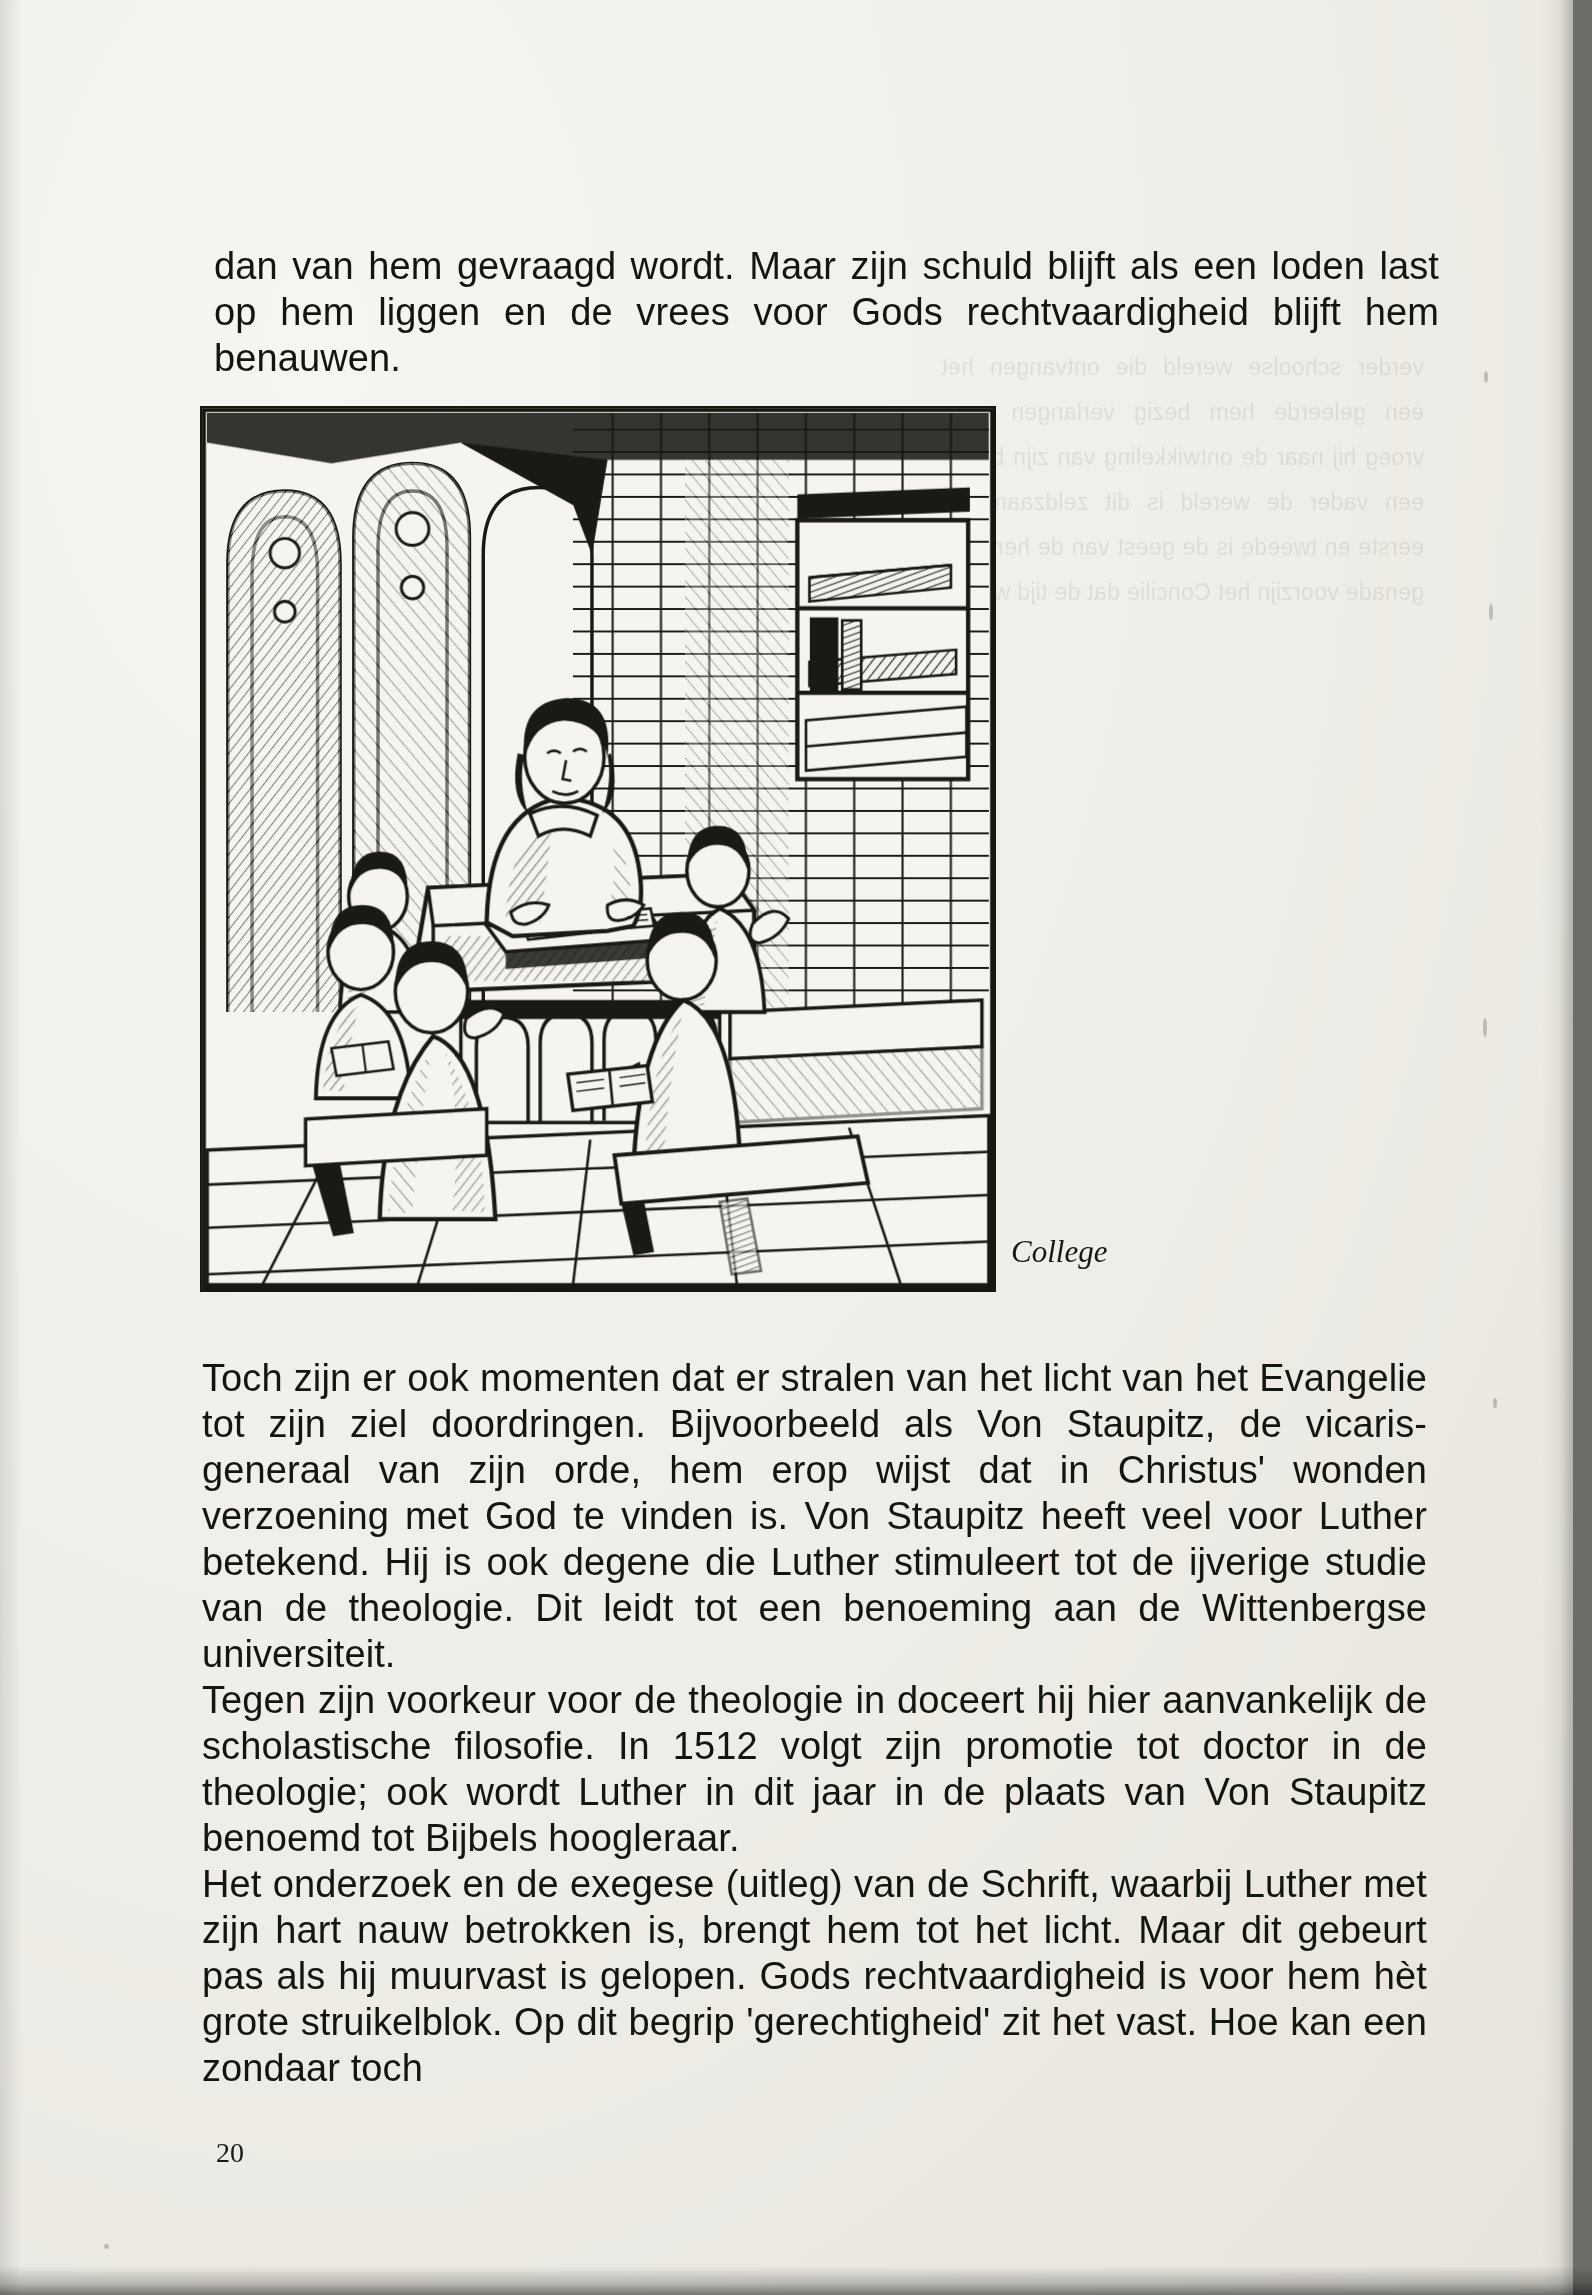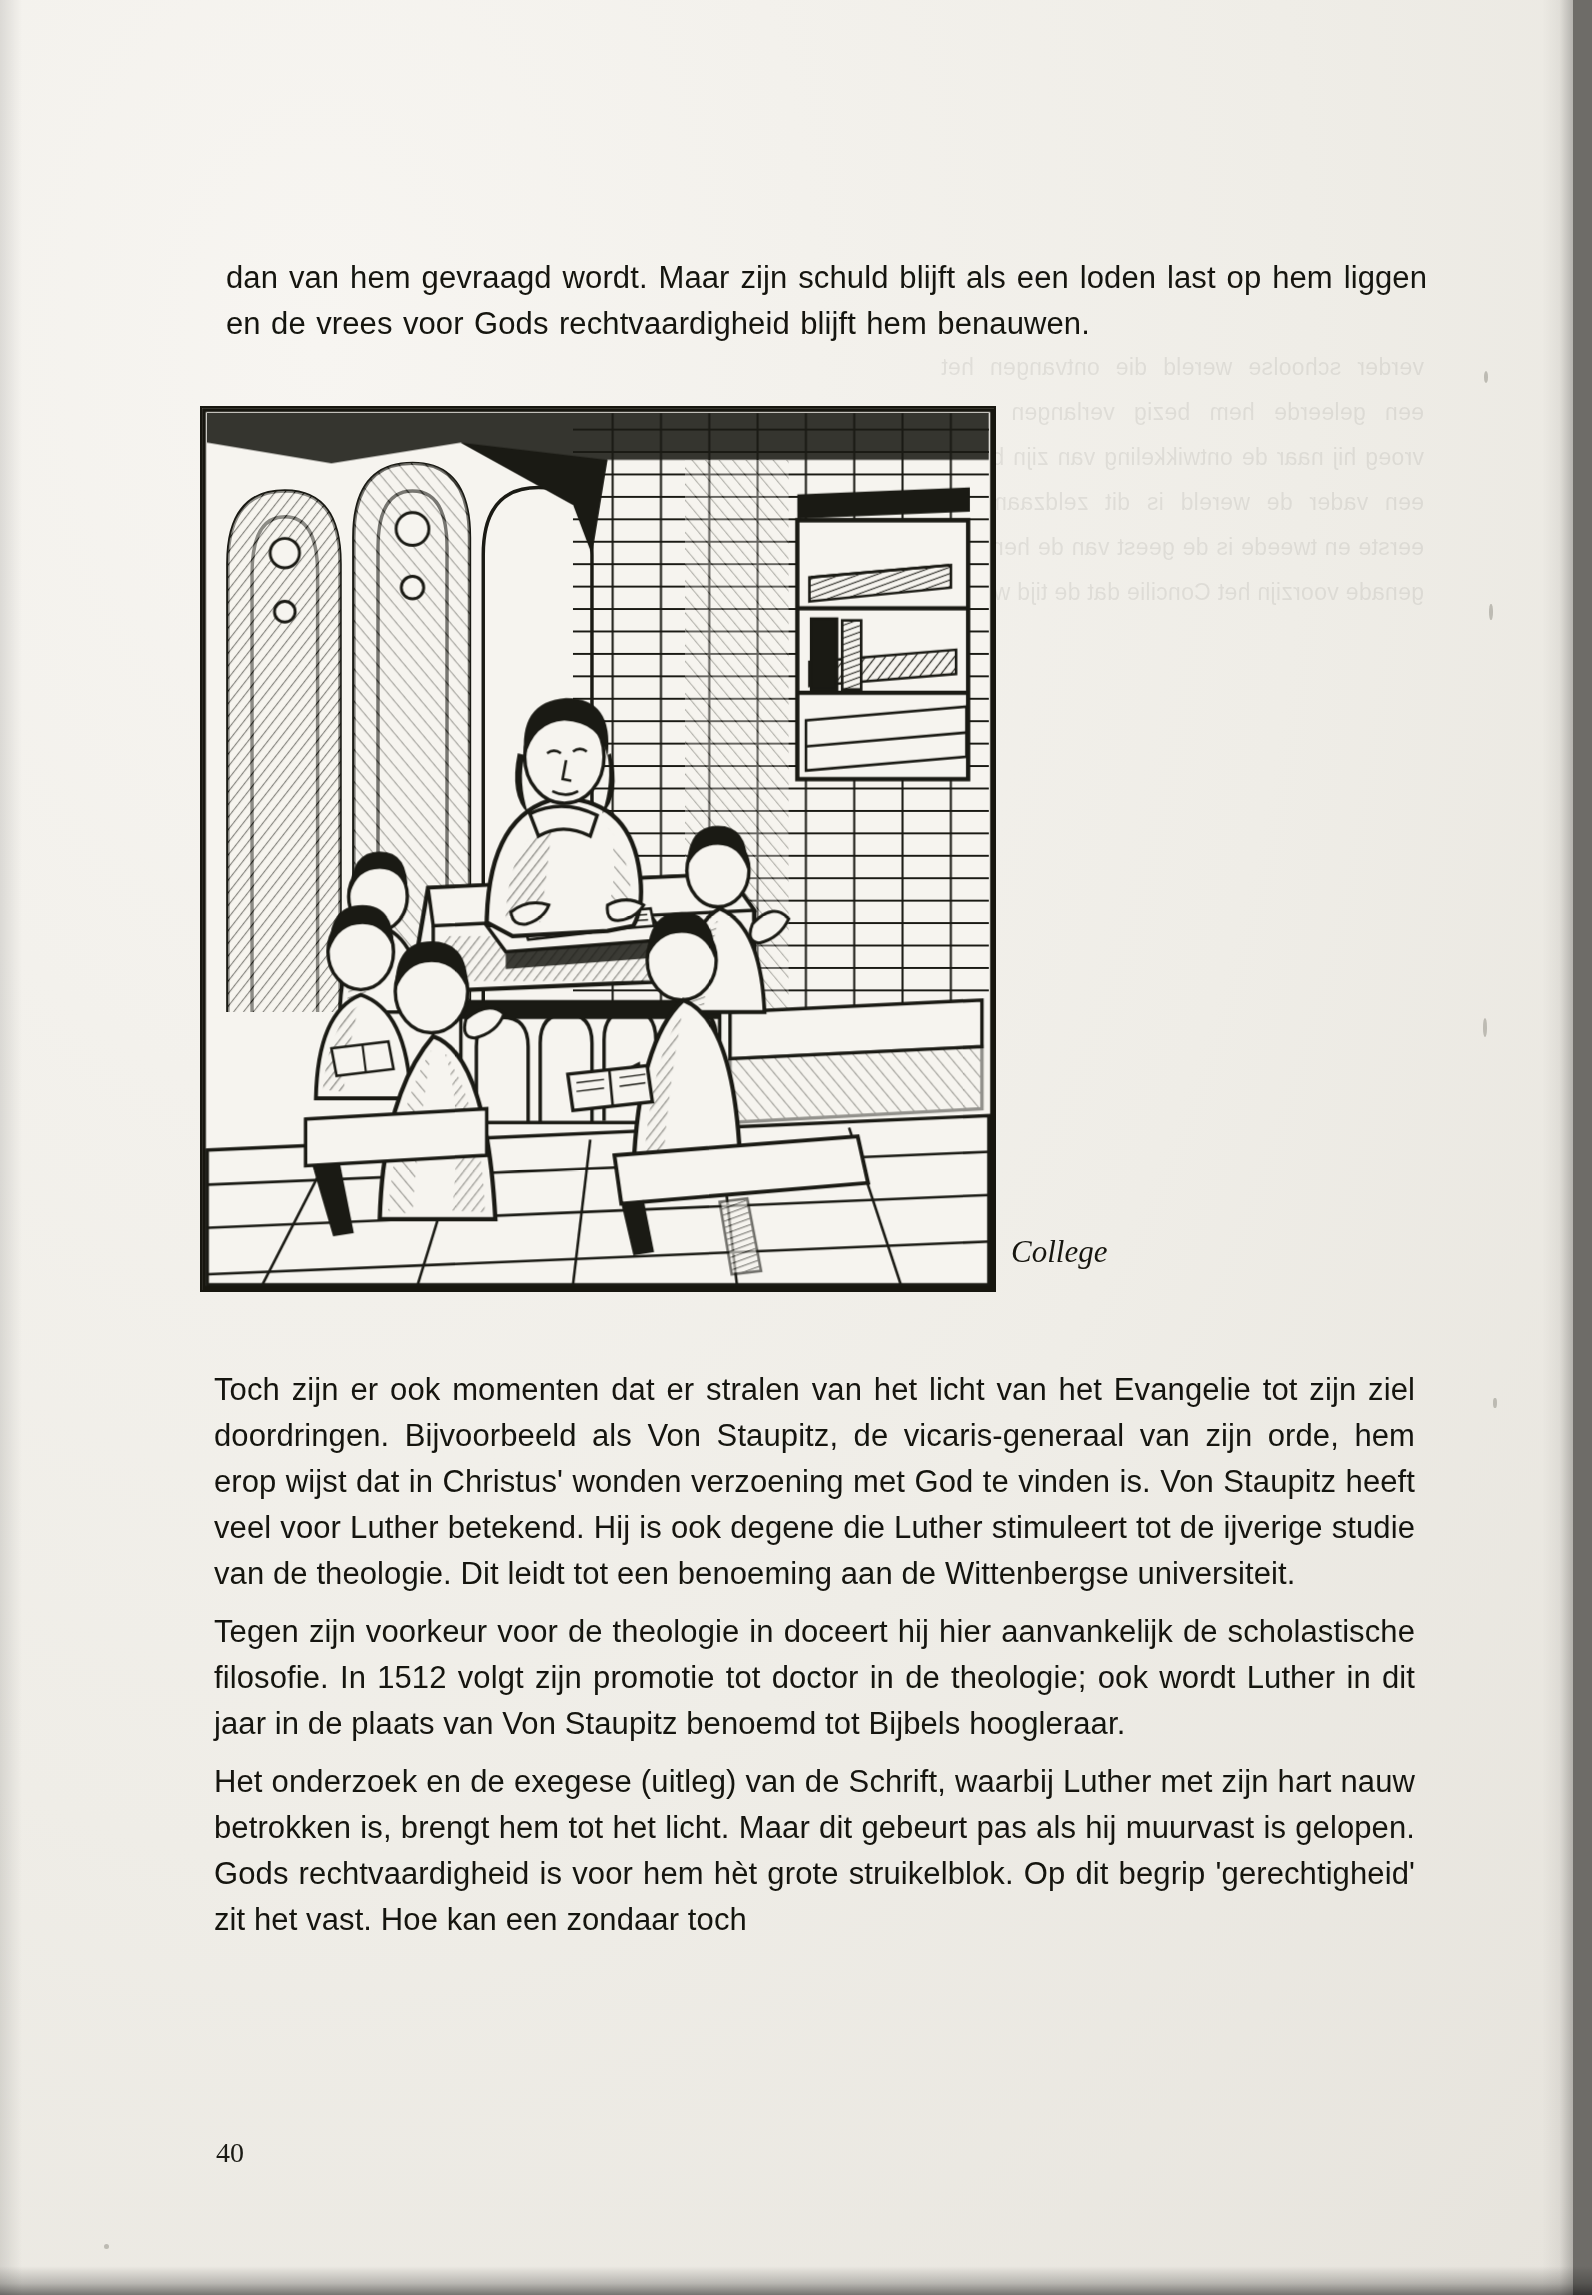--- a/index.html
+++ b/index.html
@@ -82,27 +82,27 @@
   
   #text-col {
     position: absolute;
     left: 214px;
     top: 243px;
     width: 1225px;
   }
 
   .body-par {
     font-family: "Liberation Sans", sans-serif;
-    font-size: 31px;
+    font-size: 38px;
     line-height: 46px;
     color: #15150f;
     text-align: justify;
     text-justify: inter-word;
     letter-spacing: 0.1px;
-    margin: 12px;
+    margin: 0;
   }
   .body-par.wide { word-spacing: 1.7px; }
 
   
   #figure-block {
     position: absolute;
     left: 200px;
     top: 406px;
     width: 794px;
     height: 889px;
@@ -399,21 +399,21 @@
     </div>
     <div id="caption">College</div>
   </div>
 
   <div id="lower-col">
     <p class="body-par">Toch zijn er ook momenten dat er stralen van het licht van het Evangelie tot zijn ziel doordringen. Bijvoorbeeld als Von Staupitz, de vicaris-generaal van zijn orde, hem erop wijst dat in Christus' wonden verzoening met God te vinden is. Von Staupitz heeft veel voor Luther betekend. Hij is ook degene die Luther stimuleert tot de ijverige studie van de theologie. Dit leidt tot een benoeming aan de Wittenbergse universiteit.</p>
     <p class="body-par">Tegen zijn voorkeur voor de theologie in doceert hij hier aanvankelijk de scholastische filosofie. In 1512 volgt zijn promotie tot doctor in de theologie; ook wordt Luther in dit jaar in de plaats van Von Staupitz benoemd tot Bijbels hoogleraar.</p>
     <p class="body-par">Het onderzoek en de exegese (uitleg) van de Schrift, waarbij Luther met zijn hart nauw betrokken is, brengt hem tot het licht. Maar dit gebeurt pas als hij muurvast is gelopen. Gods rechtvaardigheid is voor hem hèt grote struikelblok. Op dit begrip 'gerechtigheid' zit het vast. Hoe kan een zondaar toch</p>
   </div>
 
-  <div id="page-number">40</div>
+  <div id="page-number">20</div>
 
   <div class="speck" style="left:1484px; top:371px; width:4.3px; height:12px;"></div>
   <div class="speck" style="left:1489px; top:604px; width:3.5px; height:15.5px;"></div>
   <div class="speck" style="left:1483px; top:1018px; width:4.3px; height:19px;"></div>
   <div class="speck" style="left:1493px; top:1398px; width:3.5px; height:10.4px;"></div>
   <div class="speck" style="left:104px; top:2244px; width:5.2px; height:5.2px;"></div>
 
   <div id="left-edge"></div>
   <div id="right-edge"></div>
   <div id="right-dark"></div>

